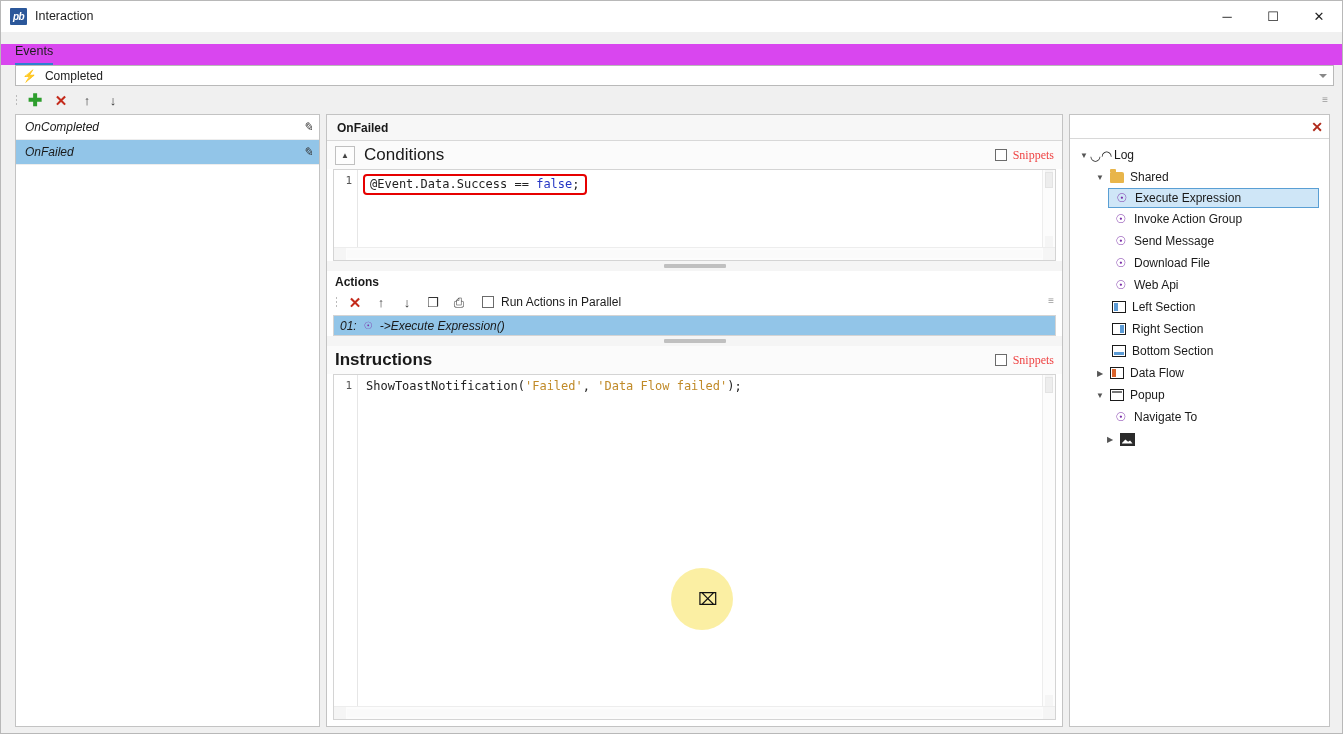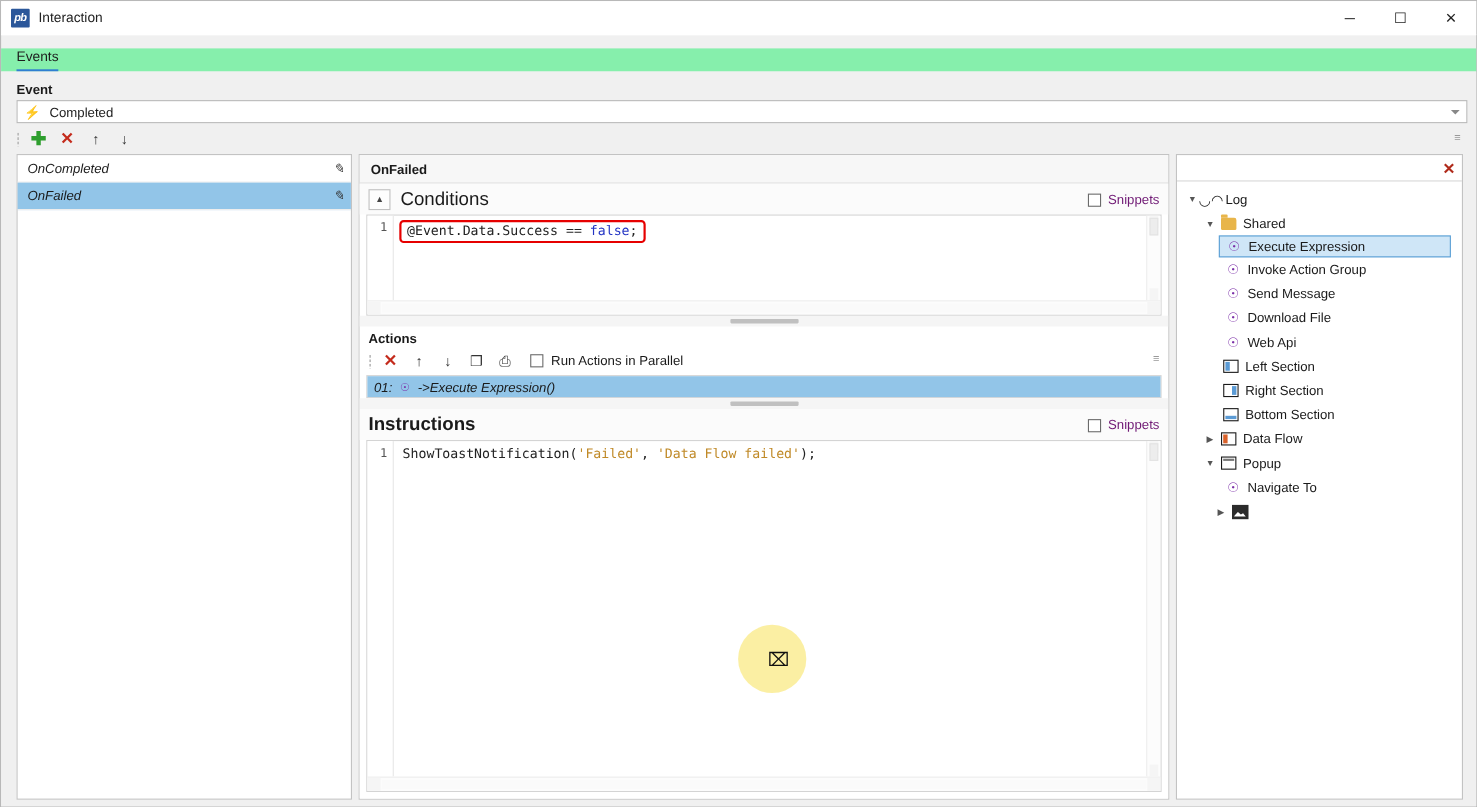--- a/index.html
+++ b/index.html
@@ -50,21 +50,21 @@
   .page-head {
     padding: 12px 0 0 14px;
     background: #f0f0f0;
   }
   .page-title {
     font-size: 14.5px; font-weight: bold; color: #333;
     letter-spacing: 0.1px;
   }
   .tabstrip {
     margin-top: 12px; padding-left: 14px;
-    background: #86efac;
+    background: #d946ef;
     display: flex;
   }
   .tab {
     font-size: 12.5px; color: #1d1d1d;
     padding-bottom: 5px;
     border-bottom: 2px solid #2f7fd1;
   }
 
   
   .body {
@@ -162,22 +162,22 @@
   }
   .collapse-btn {
     width: 20px; height: 19px;
     border: 1px solid #c0c0c0; background: #fdfdfd;
     display: flex; align-items: center; justify-content: center;
     font-size: 8px; color: #444; margin-right: 9px;
   }
   .sec-title { font-size: 17px; color: #1a1a1a; }
   .sec-title.bold { font-weight: bold; }
   .snippets {
-    margin-left: auto; display: flex; align-items: flex-end; gap: 6px;
-    font-size: 12px; color: #701a75;
+    margin-left: auto; display: flex; align-items: center; gap: 6px;
+    font-size: 12px; color: #ef4444; font-family: Liberation Serif, serif;
   }
   .cbox {
     width: 12px; height: 12px;
     border: 1px solid #6b6b6b; background: #fff;
     display: inline-block;
   }
 
   
   .editor {
     position: relative;
@@ -383,21 +383,20 @@
       <div class="winbtn close">✕</div>
     </div>
   </div>
 
   <div class="tabstrip">
     <div class="tab">Events</div>
   </div>
 
   <div class="body">
 
-    <div class="field-label">Event</div>
     <div class="combo">
       <span class="bolt">⚡</span>
       <span class="val">Completed</span>
       <span class="arrow"></span>
     </div>
 
     <div class="toolbar">
       <span class="grip"></span>
       <span class="tbtn">
           <span class="plus">✚</span>

